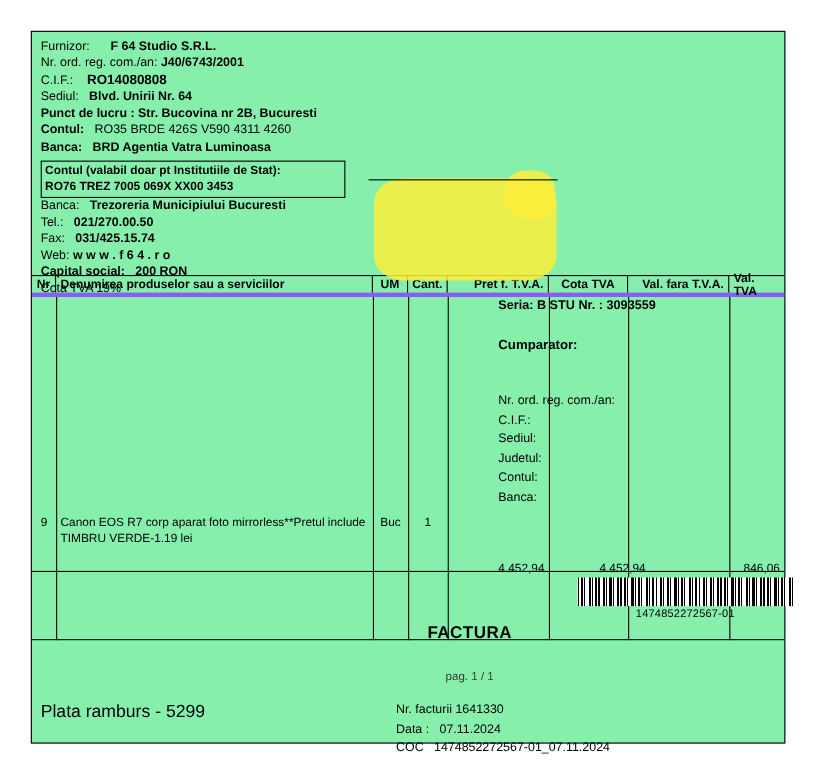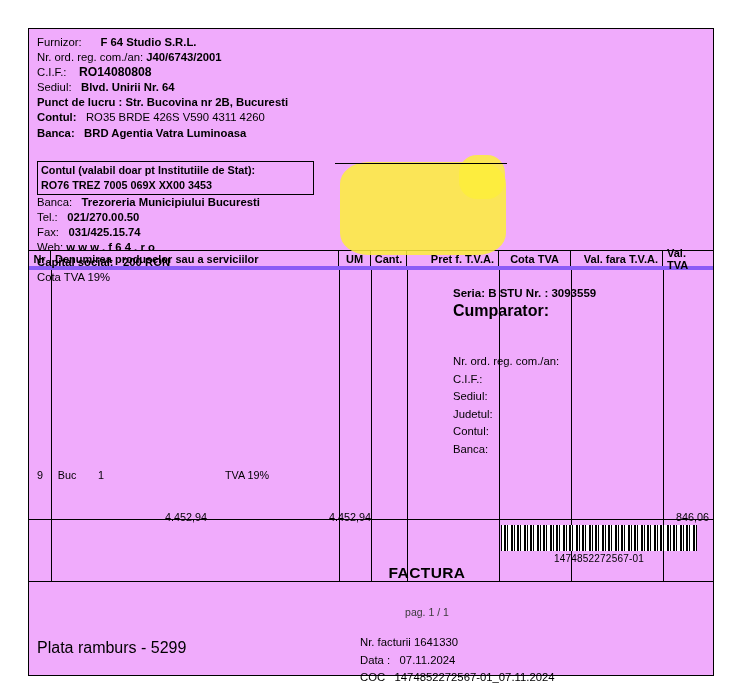--- a/index.html
+++ b/index.html
@@ -17,21 +17,21 @@
   }
 
   .invoice {
     position: absolute;
     left: 28px;
     top: 28px;
     width: 686px;
     height: 648px;
     border: 1px solid #000;
     box-sizing: border-box;
-    background: #f0abfc;
+    background: #86efac;
   }
 
   
   .header {
     position: relative;
     height: 222px;
     border-bottom: 1px solid #000;
     box-sizing: border-box;
   }
 
@@ -43,21 +43,21 @@
     font-size: 11.3px;
     line-height: 15.1px;
   }
   .row-line {
     white-space: nowrap;
   }
   .lbl { font-weight: normal; }
   .val { font-weight: bold; }
 
   .box-stat {
-    margin-top: 20px;
+    margin-top: 4px;
     border: 1px solid #000;
     padding: 1px 3px 1px 3px;
     box-sizing: border-box;
     width: 277px;
   }
 
   .right-col {
     position: absolute;
     left: 424px;
     top: 6px;
@@ -65,21 +65,22 @@
     font-size: 11.3px;
     line-height: 17px;
   }
   .seria {
     font-weight: bold;
     font-size: 11.5px;
     white-space: nowrap;
   }
   .cumparator {
     font-weight: bold;
-    font-size: 16px;
+    font-size: 12px;
+    margin-top: 18px;
   }
   .right-fields {
     margin-top: 34px;
     font-size: 11.3px;
     line-height: 17.5px;
   }
 
   .factura-title {
     position: absolute;
     left: 318px;
@@ -212,21 +213,21 @@
     position: absolute;
     left: 0;
     right: 0;
     top: 311px;
     border-top: 1px solid #000;
   }
 
   
   .barcode-wrap {
     position: absolute;
-    left: 470px;
+    left: 494px;
     top: 255px;
     width: 200px;
     text-align: center;
   }
   .barcode {
     height: 26px;
     width: 196px;
     margin: 0 auto;
     background-image:
       repeating-linear-gradient(to right,
@@ -373,24 +374,24 @@
     <div class="vline" style="left:22px"></div>
     <div class="vline" style="left:310px"></div>
     <div class="vline" style="left:342px"></div>
     <div class="vline" style="left:378px"></div>
     <div class="vline" style="left:470px"></div>
     <div class="vline" style="left:542px"></div>
     <div class="vline" style="left:634px"></div>
 
     <div class="item-row">
       <div class="c-nr">9</div>
+      <div class="c-den">Canon EOS R7 corp aparat foto mirrorless**Pretul include TIMBRU VERDE-1.19 lei</div>
       <div class="c-um">Buc</div>
       <div class="c-cant">1</div>
       <div class="c-pret">4.452,94</div>
-      <div class="c-cota">TVA 19%</div>
       <div class="c-valf">4.452,94</div>
       <div class="c-valt">846,06</div>
     </div>
 
     <div class="row-bottom"></div>
     <div class="tbl-bottom"></div>
 
     <div class="barcode-wrap">
       <div class="barcode"></div>
       <div class="barcode-num">1474852272567-01</div>

